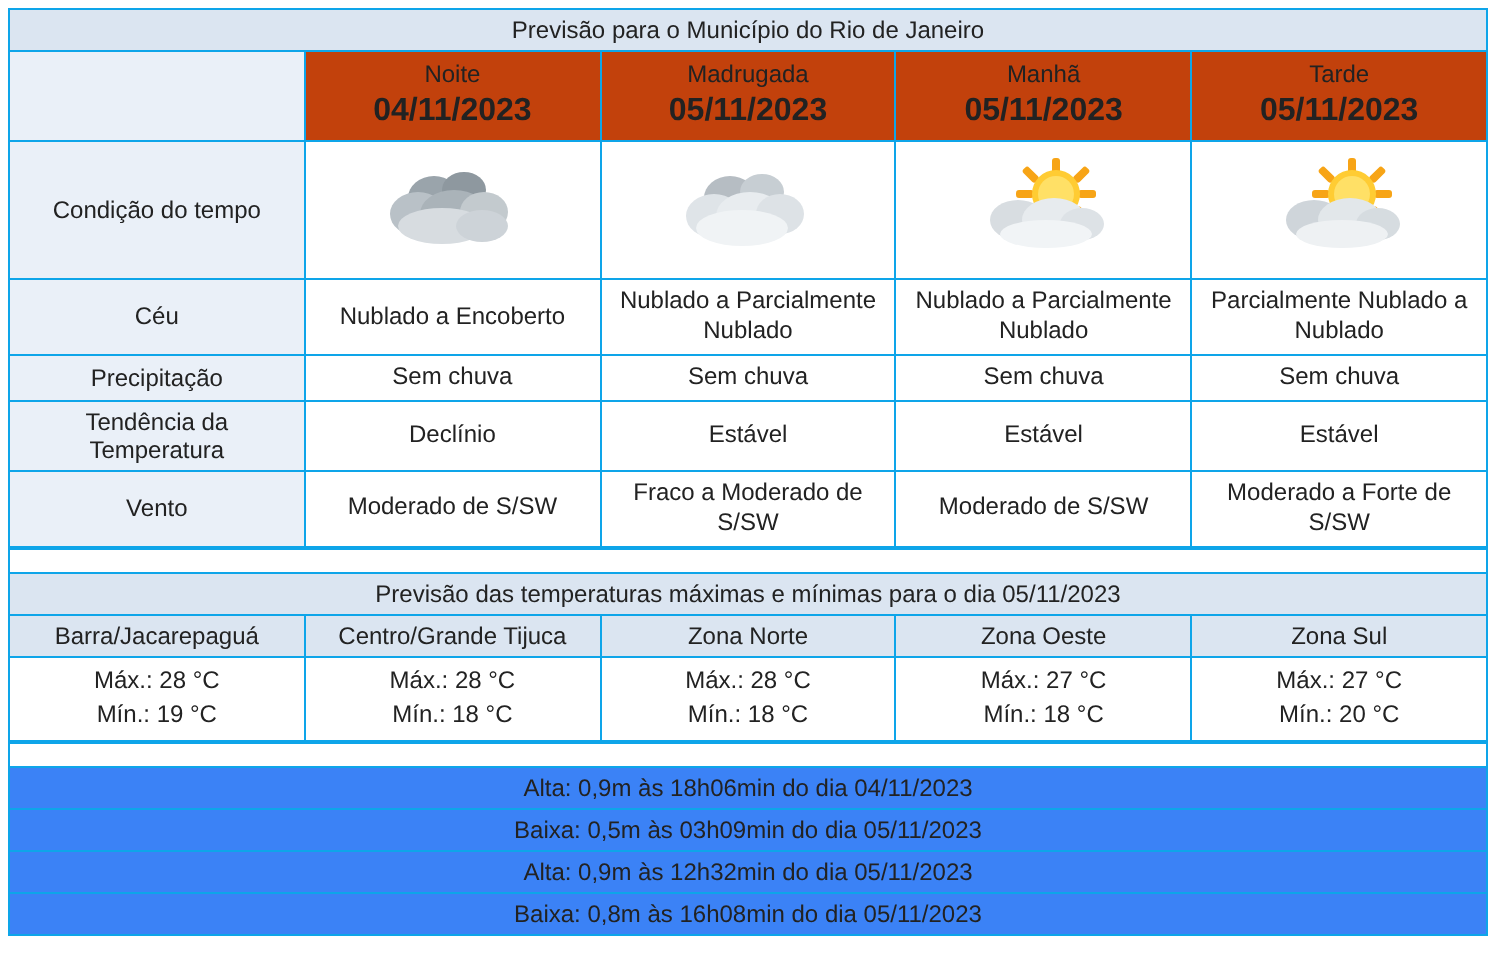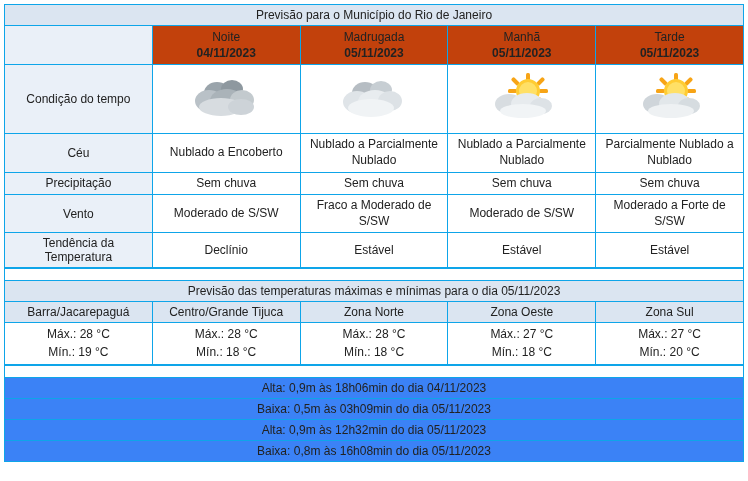--- a/index.html
+++ b/index.html
@@ -47,21 +47,21 @@
   .col-head {
     background: #c2410c;
     color: #1f4e79;
     font-weight: bold;
     font-size: 12.5px;
     line-height: 1.35;
     padding: 5px 4px;
   }
   .col-head .date {
     font-weight: bold;
-    font-size: 12px;
+    font-size: 16px;
   }
   .row-label {
     background: #eaf0f8;
     color: #1a1a1a;
     font-size: 12px;
     width: 158px;
   }
   .cell {
     background: #ffffff;
     line-height: 1.3;
@@ -211,34 +211,34 @@
 
     <tr>
       <td class="row-label">Precipitação</td>
       <td class="cell">Sem chuva</td>
       <td class="cell">Sem chuva</td>
       <td class="cell">Sem chuva</td>
       <td class="cell">Sem chuva</td>
     </tr>
 
     <tr>
+      <td class="row-label">Tendência da Temperatura</td>
+      <td class="cell">Declínio</td>
+      <td class="cell">Estável</td>
+      <td class="cell">Estável</td>
+      <td class="cell">Estável</td>
+    </tr>
+
+    <tr>
       <td class="row-label">Vento</td>
       <td class="cell">Moderado de S/SW</td>
       <td class="cell">Fraco a Moderado de S/SW</td>
       <td class="cell">Moderado de S/SW</td>
       <td class="cell">Moderado a Forte de S/SW</td>
     </tr>
-
-    <tr>
-      <td class="row-label">Tendência da Temperatura</td>
-      <td class="cell">Declínio</td>
-      <td class="cell">Estável</td>
-      <td class="cell">Estável</td>
-      <td class="cell">Estável</td>
-    </tr>
   </tbody>
     </table>
 
   <table class="wx">
     <tbody>
         <tr class="spacer-row">
           <td colspan="5"></td>
         </tr>
     <tr>
       <td class="title-bar" colspan="5">Previsão das temperaturas máximas e mínimas para o dia 05/11/2023</td>

